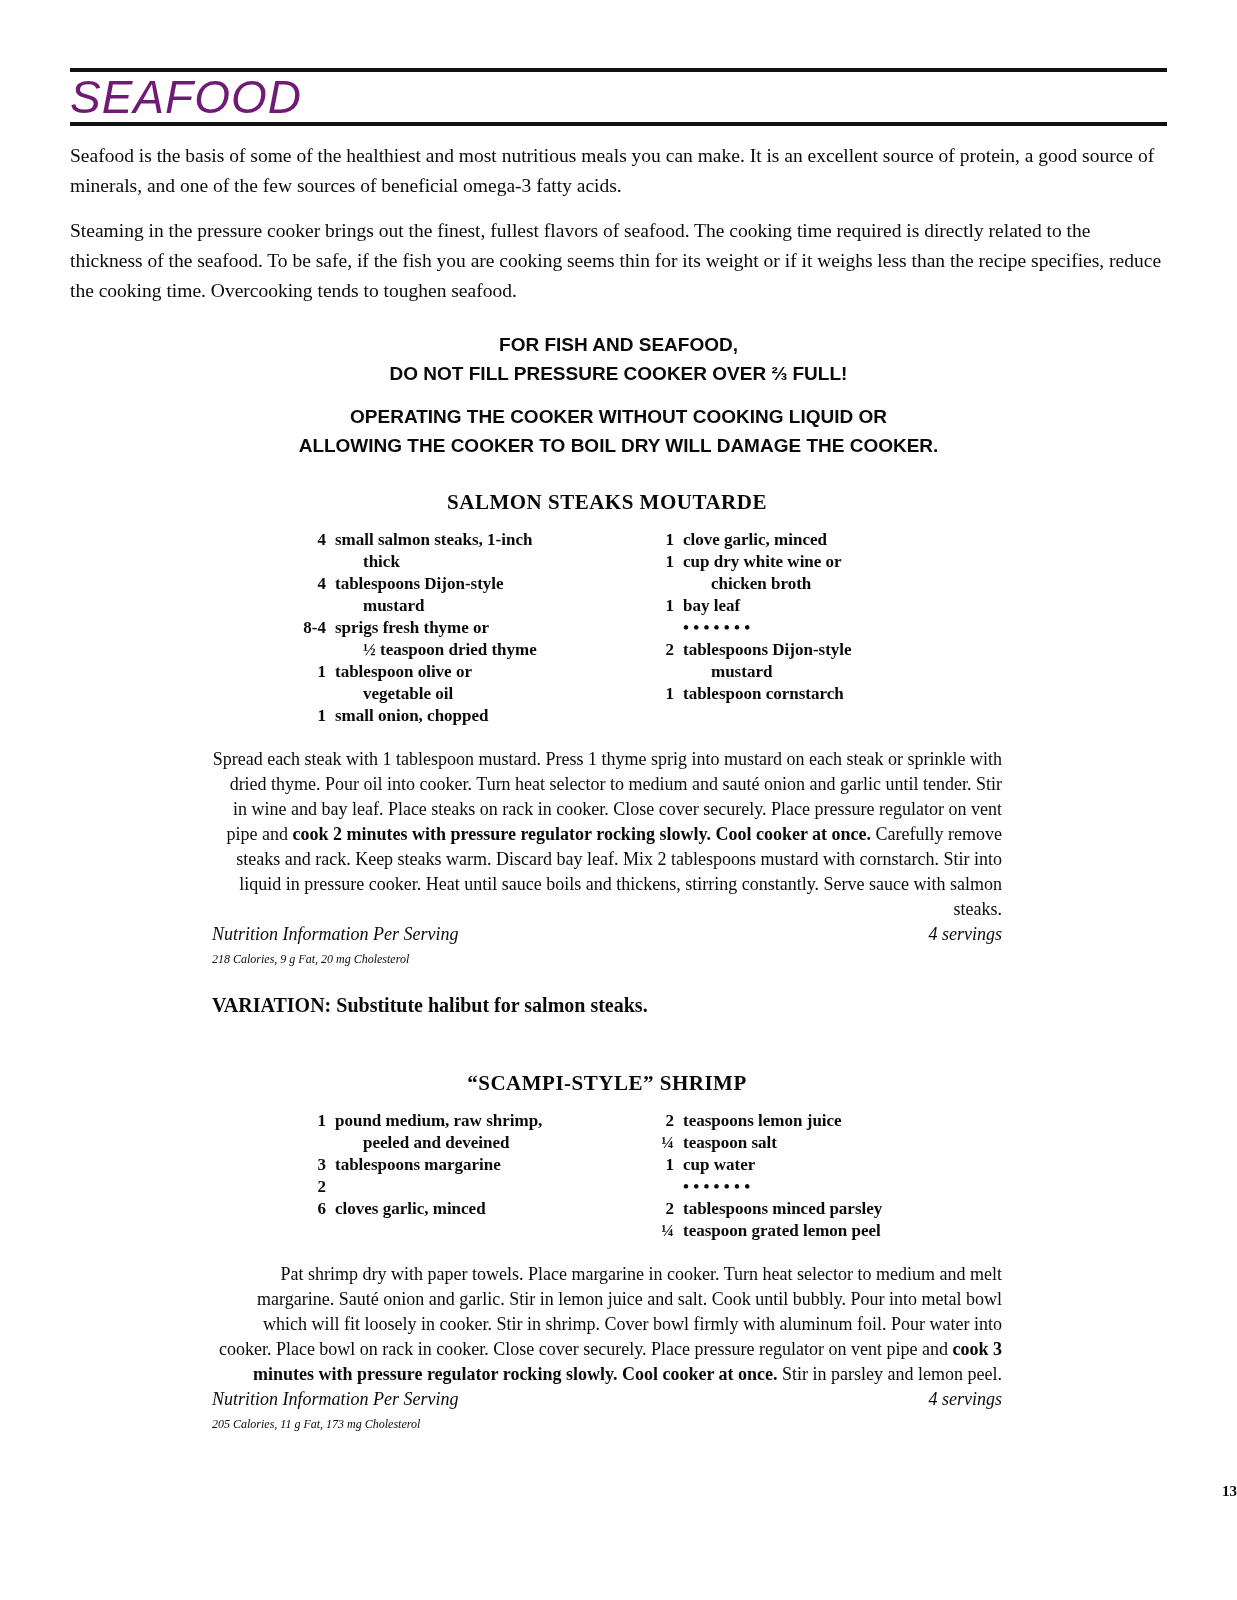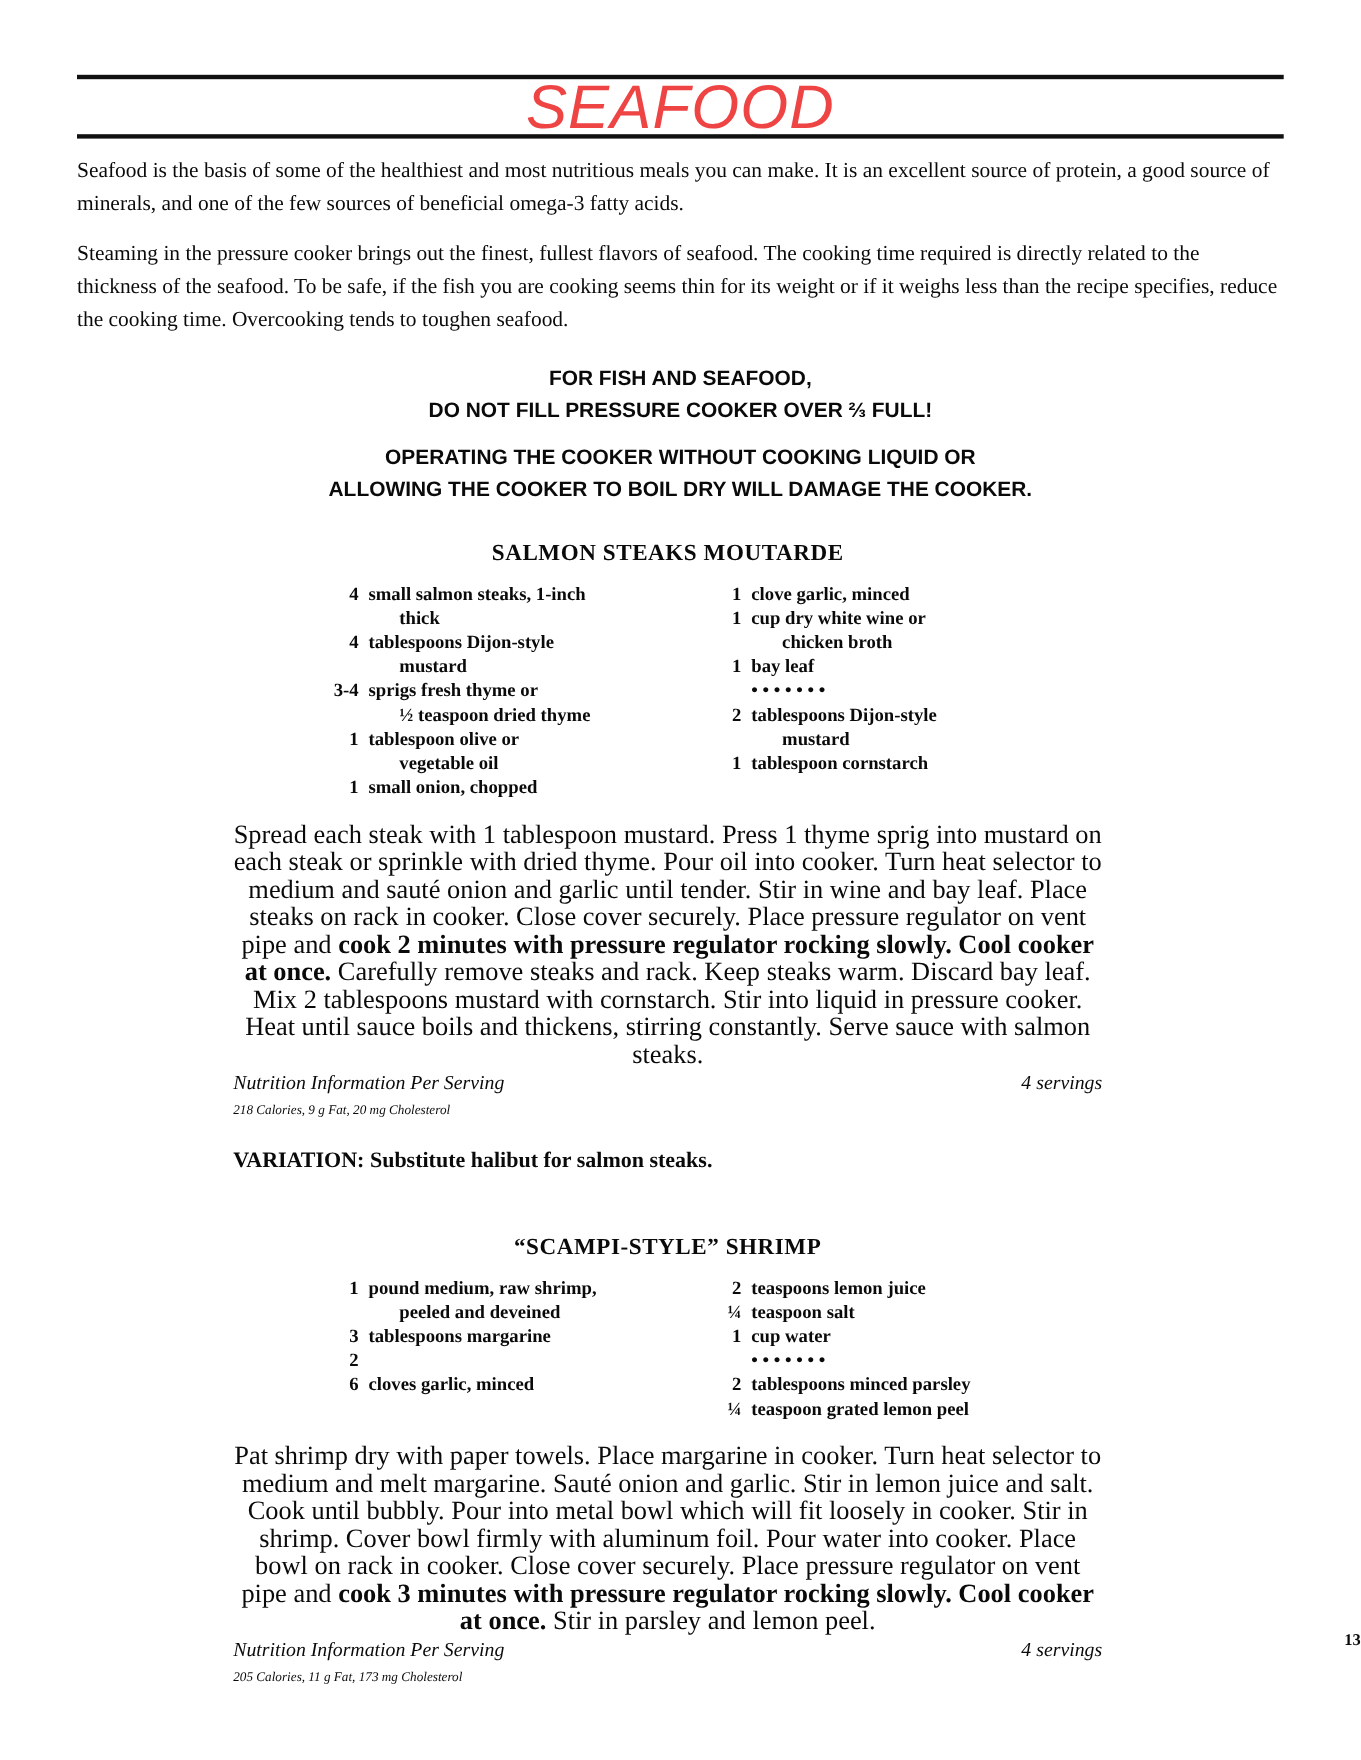--- a/index.html
+++ b/index.html
@@ -16,28 +16,27 @@
     padding: 68px 70px 0 70px;
     background: #ffffff;
     overflow: hidden;
   }
   .rule {
     border: none;
     border-top: 4px solid #111111;
     height: 0;
   }
   .page-title {
-    text-align: center;
     font-family: "Liberation Sans", sans-serif;
     font-style: italic;
     font-weight: 400;
-    font-size: 56px;
+    font-size: 46px;
     line-height: 50px;
     letter-spacing: 1px;
-    color: #ef4444;
+    color: #701a75;
   }
   .intro {
     font-size: 19.5px;
     line-height: 30px;
     margin-top: 15px;
   }
   .warning {
     text-align: center;
     font-family: "Liberation Sans", sans-serif;
     font-weight: bold;
@@ -77,23 +76,23 @@
     text-align: right;
   }
   .ing-text {
     flex: 1;
     margin-left: 9px;
     padding-left: 28px;
     text-indent: -28px;
     white-space: pre-line;
   }
   .instructions {
-    font-size: 24px;
+    font-size: 18px;
     line-height: 25px;
-    text-align: center;
+    text-align: right;
   }
   .instructions b { font-weight: bold; }
   .nutrition-row {
     display: flex;
     justify-content: space-between;
     font-style: italic;
     font-size: 18px;
     line-height: 25px;
     margin-top: 0;
   }
@@ -153,21 +152,21 @@
               <span class="ing-qty">4</span>
               <span class="ing-text">small salmon steaks, 1-inch
 thick</span>
             </div>
             <div class="ing-row">
               <span class="ing-qty">4</span>
               <span class="ing-text">tablespoons Dijon-style
 mustard</span>
             </div>
             <div class="ing-row">
-              <span class="ing-qty">3-4</span>
+              <span class="ing-qty">8-4</span>
               <span class="ing-text">sprigs fresh thyme or
 ½ teaspoon dried thyme</span>
             </div>
             <div class="ing-row">
               <span class="ing-qty">1</span>
               <span class="ing-text">tablespoon olive or
 vegetable oil</span>
             </div>
             <div class="ing-row">
               <span class="ing-qty">1</span>

